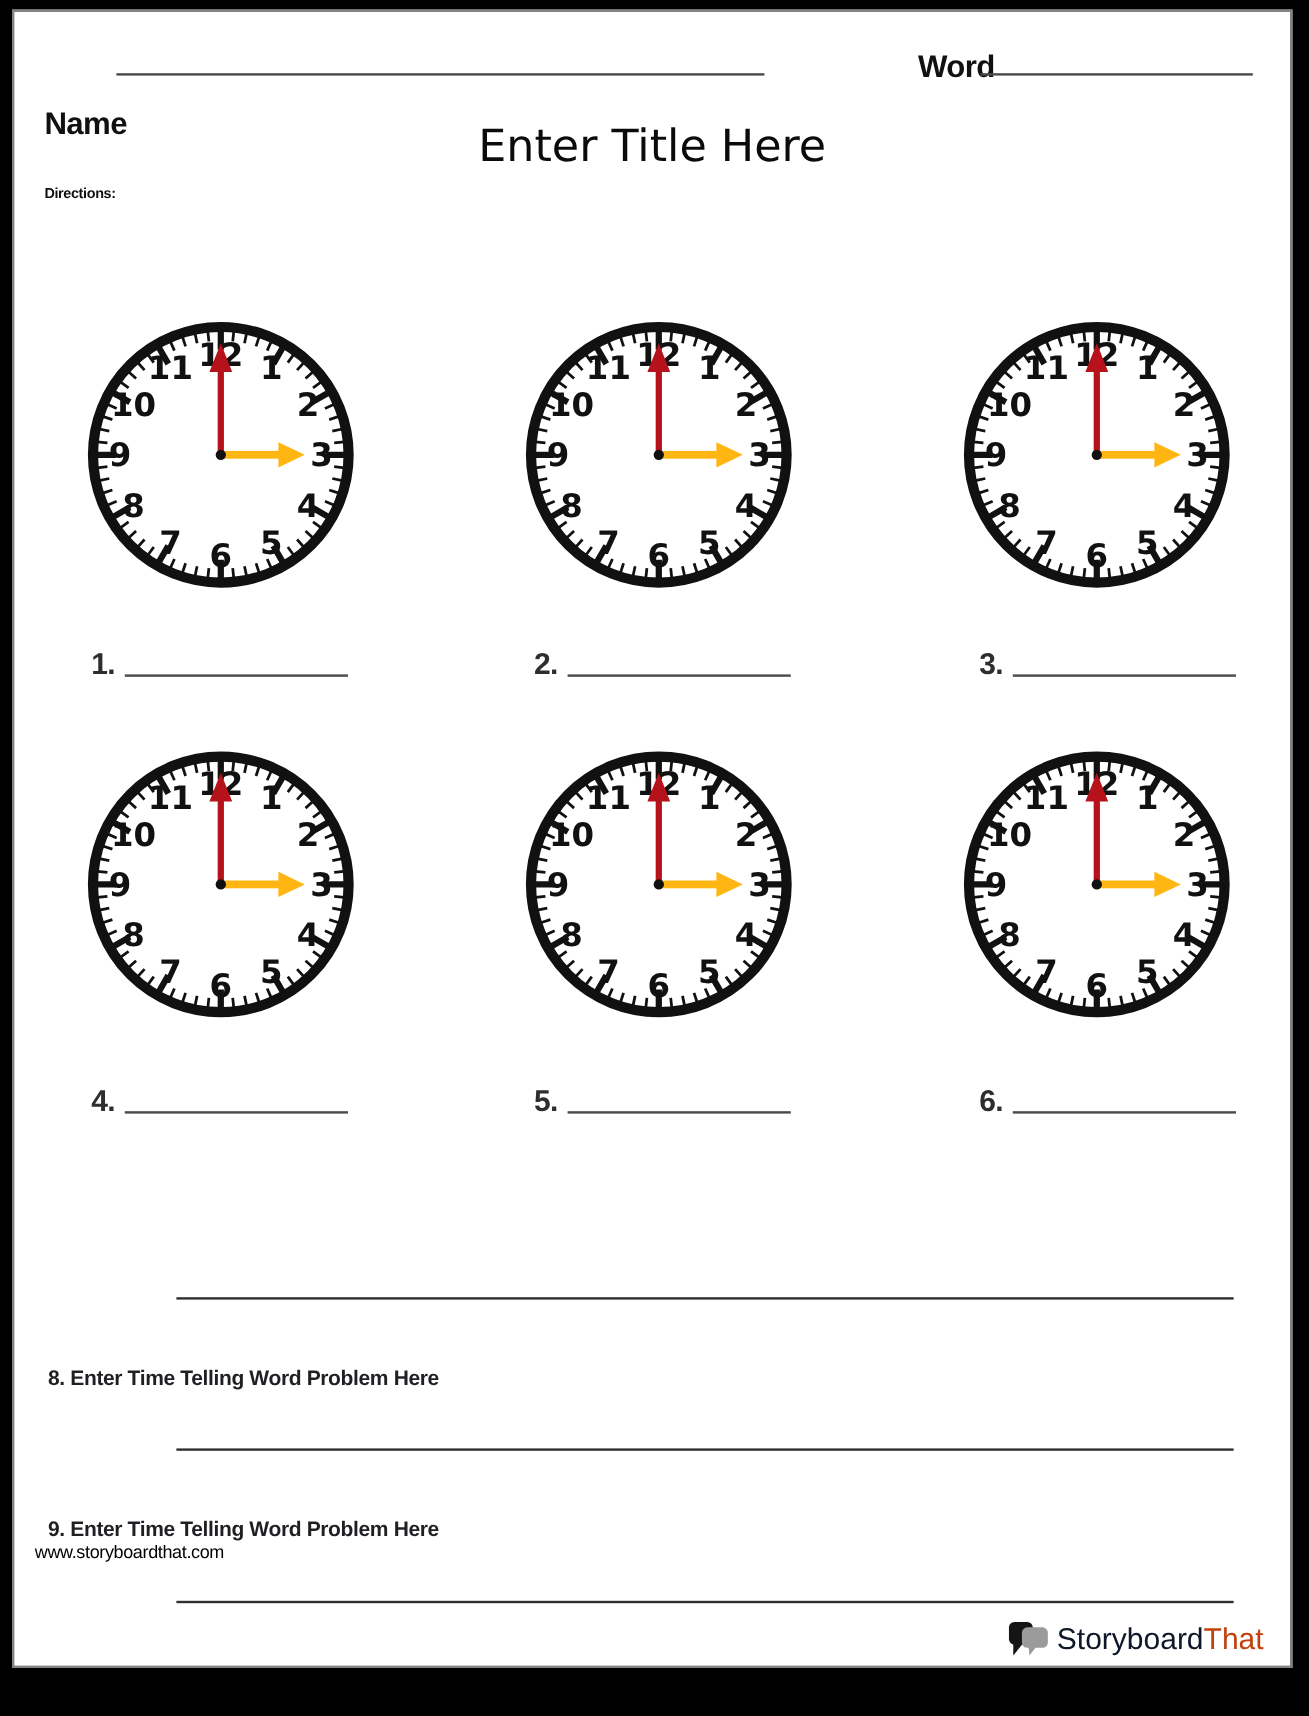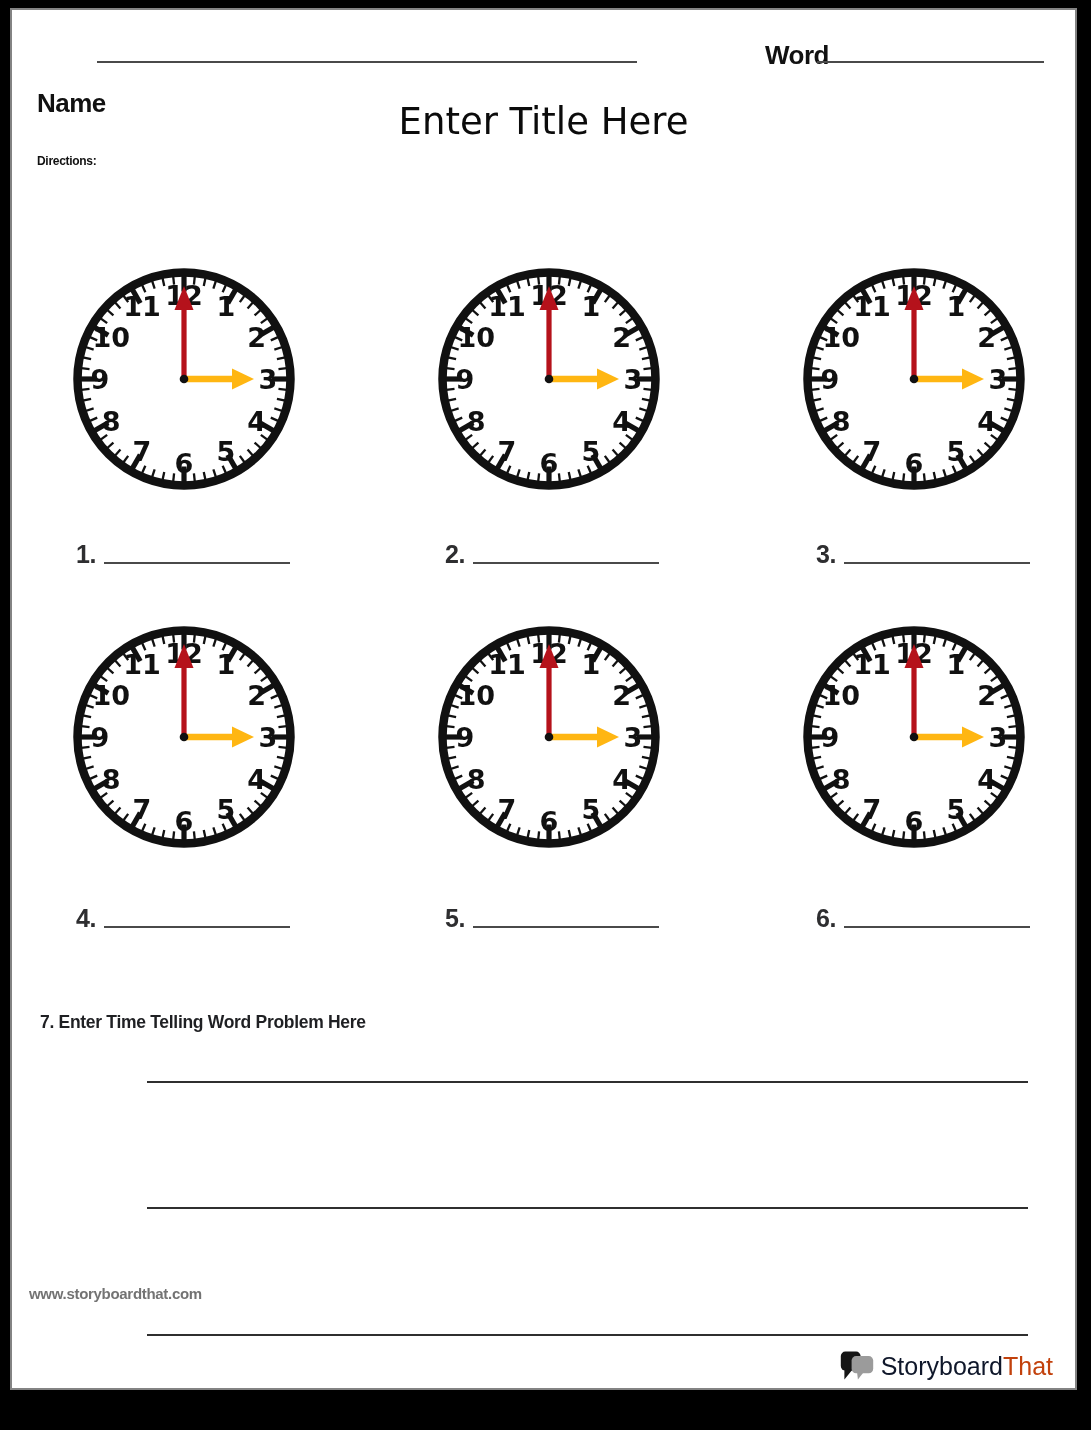--- a/index.html
+++ b/index.html
@@ -35,21 +35,21 @@
   .b1{left:64px;top:528px;}  .b2{left:433px;top:528px;}  .b3{left:804px;top:528px;}
   .b4{left:64px;top:892px;}  .b5{left:433px;top:892px;}  .b6{left:804px;top:892px;}
   .bnum{font-weight:bold;font-size:25px;letter-spacing:-0.5px;line-height:1;color:#2e2e30;}
   .bline{flex:1;border-bottom:2px solid #4a4a4a;margin:0 0 3px 8px;height:24px;}
   
   .wp-label{position:absolute;left:28px;font-weight:bold;font-size:17.5px;letter-spacing:-0.3px;color:#1f2023;}
   .wp7{top:1002px;} .wp8{top:1128px;} .wp9{top:1254px;}
   .answer-line{position:absolute;left:135px;width:881px;height:0;border-top:2.5px solid #2f2f2f;}
   .al7{top:1071px;} .al8{top:1197px;} .al9{top:1324px;}
   
-  .site-url{position:absolute;left:17px;top:1275px;font-weight:bold;font-size:15px;letter-spacing:-0.3px;color:#737373;}
+  .site-url{position:absolute;left:17px;top:1275px;font-weight:normal;font-size:15px;letter-spacing:-0.3px;color:#000000;}
   .logo{position:absolute;right:22px;top:1338px;display:flex;align-items:center;gap:6px;}
   .logo svg{width:36px;height:36px;display:block;}
   .logo-text{font-size:25px;line-height:1;}
   .logo-text .p1{color:#0f172a;}
   .logo-text .p2{color:#c2410c;}
 </style>
 </head>
 <body>
 
 <div class="page">
@@ -599,25 +599,26 @@
   </div>
   <div class="blank b5">
     <span class="bnum">5.</span>
     <span class="bline"></span>
   </div>
   <div class="blank b6">
     <span class="bnum">6.</span>
     <span class="bline"></span>
   </div>
 
-  <div class="wp-label wp7">7. Enter Time Telling Word Problem Here</div>
   <div class="answer-line al7"></div>
 
+  <div class="wp-label wp8">8. Enter Time Telling Word Problem Here</div>
   <div class="answer-line al8"></div>
 
+  <div class="wp-label wp9">9. Enter Time Telling Word Problem Here</div>
   <div class="answer-line al9"></div>
 
   <div class="site-url">www.storyboardthat.com</div>
 
   <div class="logo">
     <svg viewBox="0 0 40 40">
       <rect x="2" y="4" width="22" height="21" rx="5" fill="#151515"></rect>
       <polygon points="6,23 6,35 15,24" fill="#151515"></polygon>
       <rect x="14" y="9" width="24" height="19" rx="5" fill="#9b9b9b"></rect>
       <polygon points="20,26 21,35 28,26" fill="#9b9b9b"></polygon>

